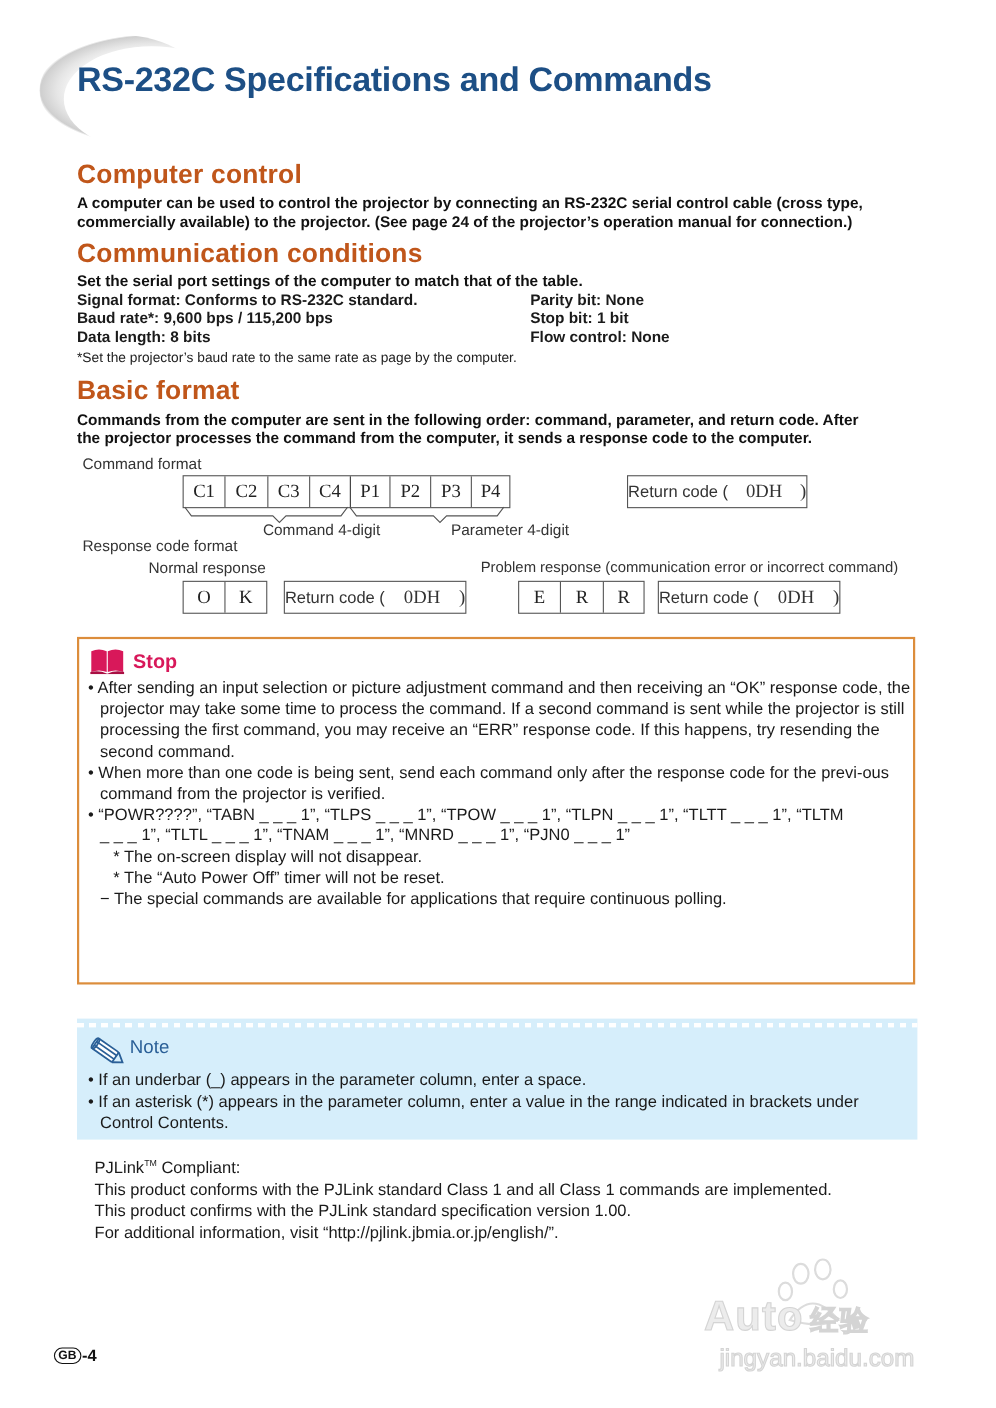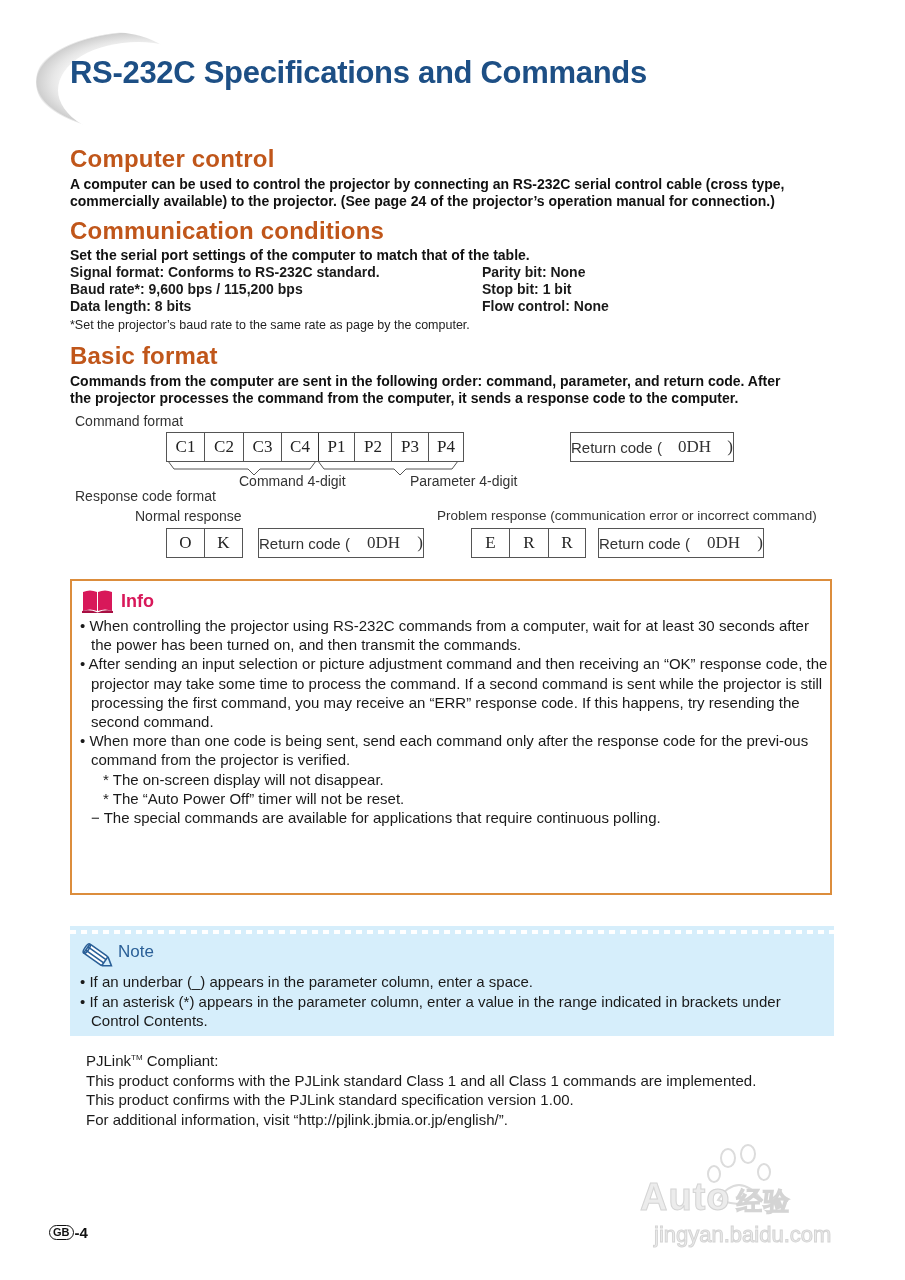--- a/index.html
+++ b/index.html
@@ -123,26 +123,26 @@
     <span class="serif">)</span>
 </div>
 
 <div class="info-box"></div>
 <div class="info-head">
   <svg width="31" height="24" viewBox="0 0 31 24">
     <path d="M1 3 Q8 0 15 3 L15 22 Q8 19 1 22 Z" fill="#d8185a"></path>
     <path d="M16 3 Q23 0 30 3 L30 22 Q23 19 16 22 Z" fill="#d8185a"></path>
     <path d="M0 22 Q8 20 15.5 23.5 Q23 20 31 22 L31 24 L0 24 Z" fill="#a80f43"></path>
   </svg>
-  <span class="info-title">Info</span>
+  <span class="info-title">Stop</span>
 </div>
 <div class="info-list">
-  <p class="bul">• <span>When controlling the projector using RS-232C commands from a computer, wait for at least 30 seconds after the power has been turned on, and then transmit the commands.</span></p>
   <p class="bul">• <span>After sending an input selection or picture adjustment command and then receiving an “OK” response code, the projector may take some time to process the command. If a second command is sent while the projector is still processing the first command, you may receive an “ERR” response code. If this happens, try resending the second command.</span></p>
   <p class="bul">• <span>When more than one code is being sent, send each command only after the response code for the previ-ous command from the projector is verified.</span></p>
+  <p class="bul" style="padding-right:60px">• <span>“POWR????”, “TABN _ _ _ 1”, “TLPS _ _ _ 1”, “TPOW _ _ _ 1”, “TLPN _ _ _ 1”, “TLTT _ _ _ 1”, “TLTM _ _ _ 1”, “TLTL _ _ _ 1”, “TNAM _ _ _ 1”, “MNRD _ _ _ 1”, “PJN0 _ _ _ 1”</span></p>
   <p class="sub2">* The on-screen display will not disappear.</p>
   <p class="sub2">* The “Auto Power Off” timer will not be reset.</p>
   <p class="sub">− The special commands are available for applications that require continuous polling.</p>
 </div>
 
 <div class="note-box"></div>
 <div class="note-stripe"></div>
 <div class="note-head">
   <svg width="36" height="30" viewBox="0 0 36 30">
     <g transform="rotate(35 18 15)" fill="none" stroke="#2a5f97" stroke-width="1.6">

